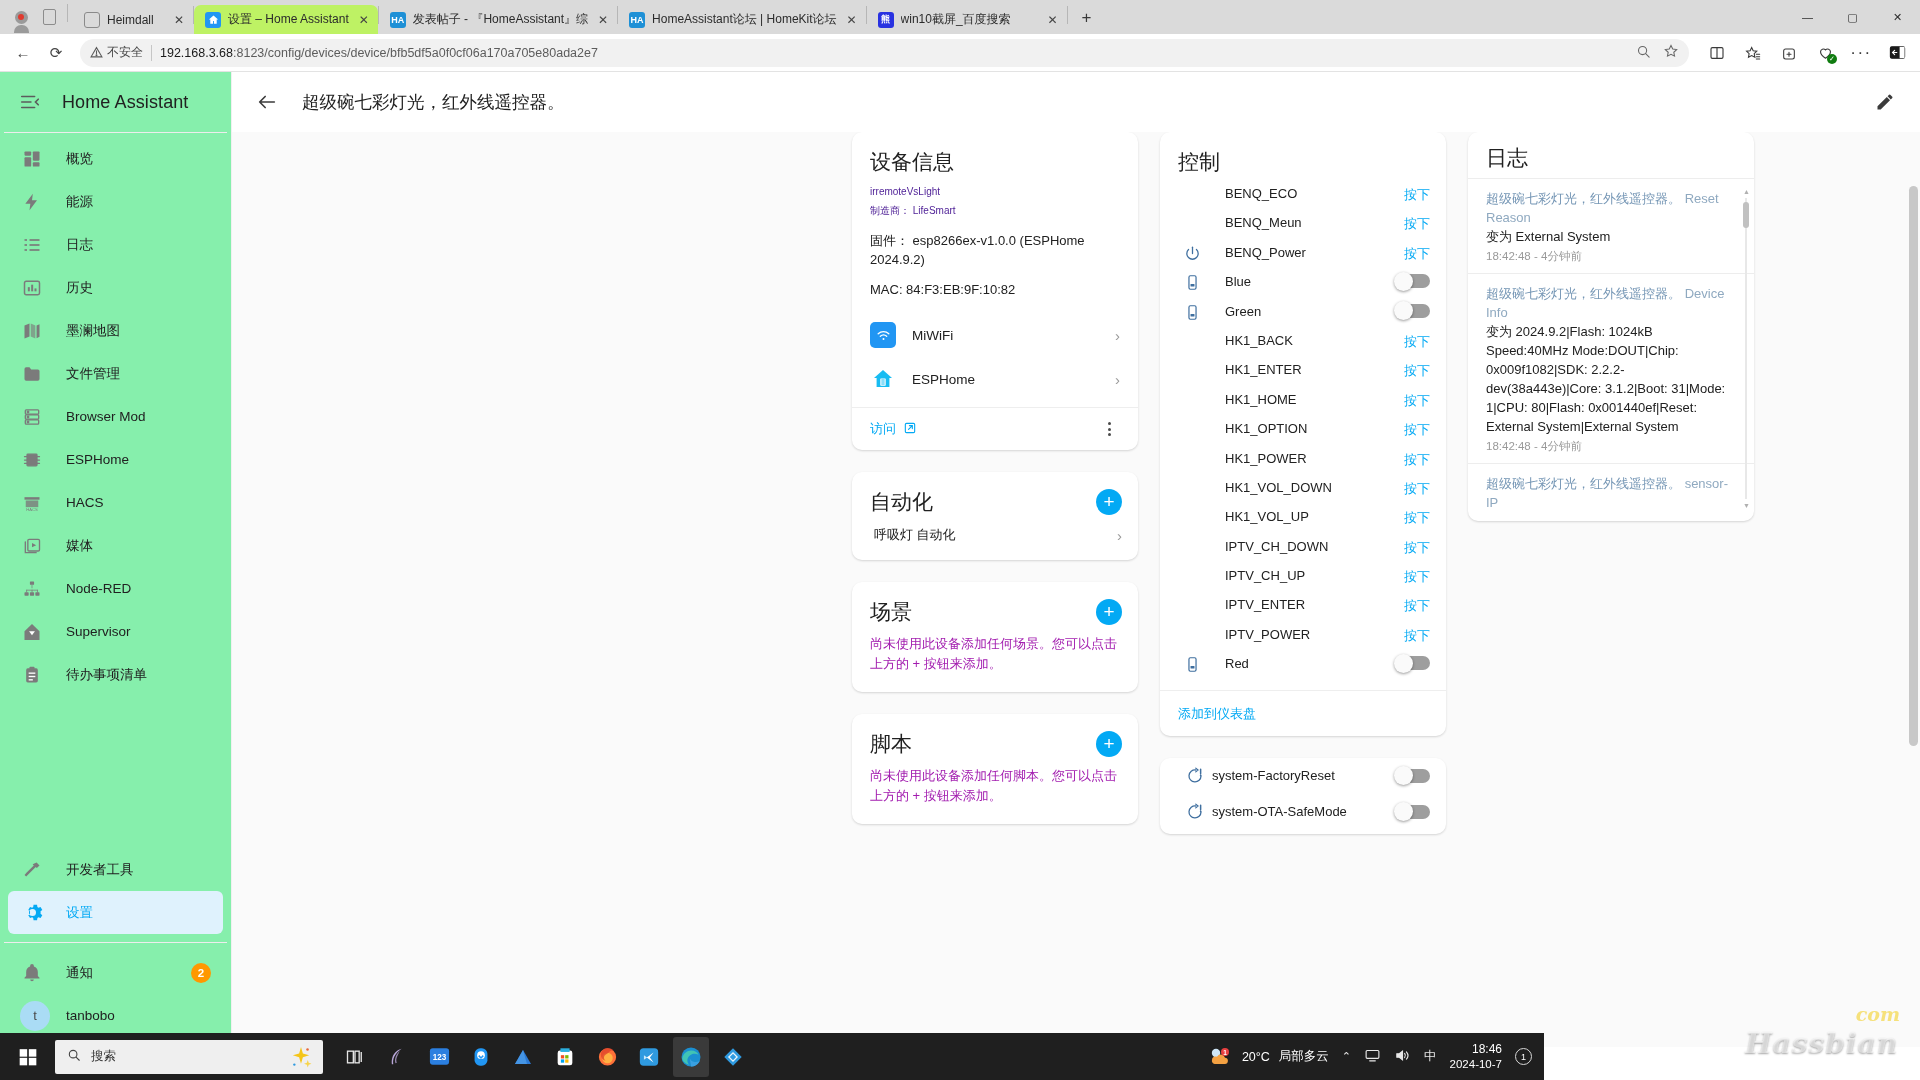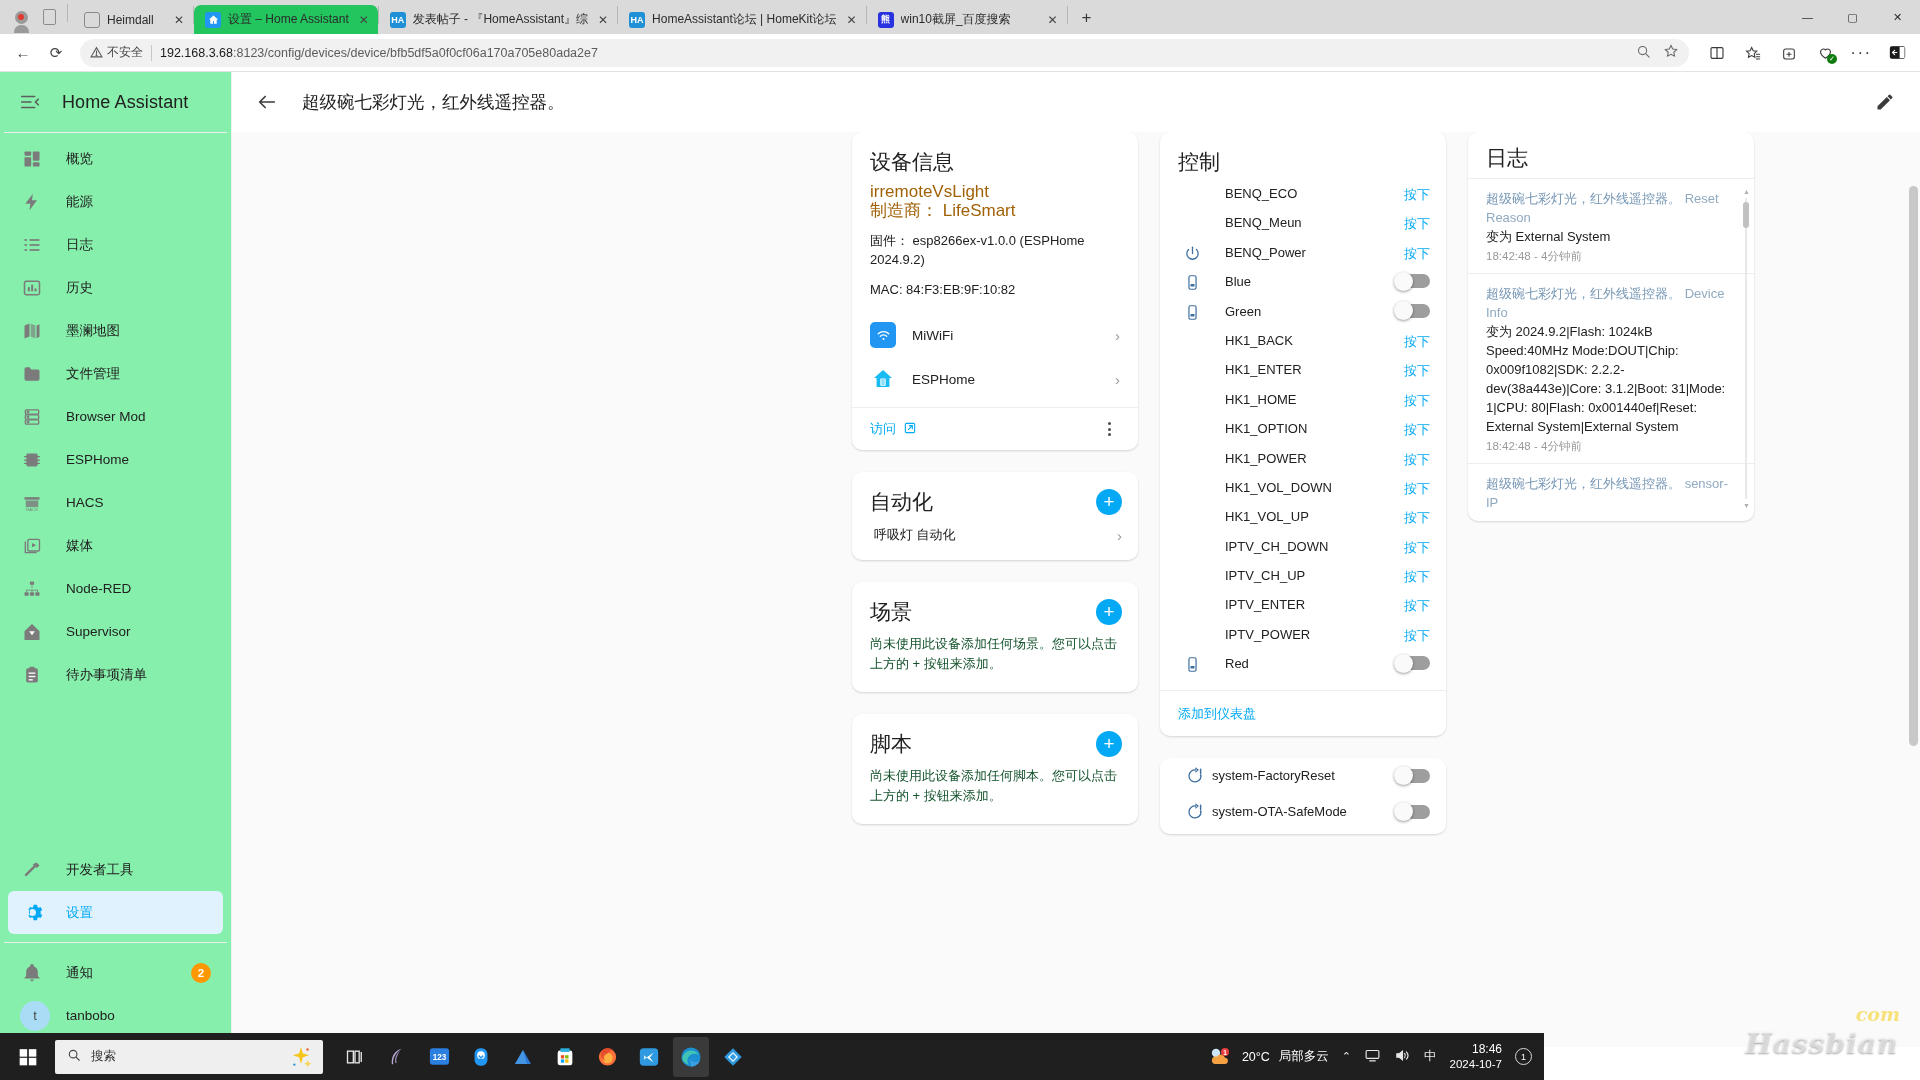--- a/index.html
+++ b/index.html
@@ -22,21 +22,21 @@
   .profile-badge{position:absolute;width:6px;height:6px;border-radius:50%;background:#e03a2f;right:4px;top:3px;}
   .copilot-ic{width:13px;height:16px;border:1.6px solid #8c8c8c;border-radius:2px;}
   .tb-divider { width:1px;height:18px;background:#b6b6b6;margin:0 3px 8px 3px; }
 
   .tab {
     height: 29px; display: flex; align-items: center; gap: 7px;
     padding: 0 6px 0 11px; font-size: 12px; color: #2b2b2b;
     border-radius: 7px 7px 0 0; max-width: 250px; min-width: 120px;
     position: relative; background: transparent;
   }
-  .tab.active { background: #22c55e; }
+  .tab.active { background: #bef264; }
   .tab .favicon { width: 16px; height: 16px; flex: none; display:flex;align-items:center;justify-content:center; font-size:9px; border-radius:3px;}
   .tab .tab-title { flex:1; white-space: nowrap; overflow: hidden; text-overflow: clip; font-size:12px;}
   .tab .tab-close { width: 16px; height: 16px; flex:none; display:flex;align-items:center;justify-content:center; color:#444; font-size:12px;}
   .tab-sep { width:1px;height:18px;background:#b6b6b6;align-self:center;margin-bottom:5px;}
   .fav-heimdall{ border:1.6px solid #8a8a8a;border-radius:50%;width:13px;height:13px;}
   .fav-ha-blue{background:#1e90d6;color:#fff;font-weight:bold;font-size:8px;border-radius:2px;}
   .fav-baidu{background:#2932e1;color:#fff;border-radius:3px;font-size:8px;font-weight:bold;}
   .fav-hacirc{width:15px;height:15px;border-radius:50%;background:#2196f3;color:#fff;display:flex;align-items:center;justify-content:center;}
   .newtab { width:26px;height:26px;display:flex;align-items:center;justify-content:center;font-size:17px;color:#3a3a3a;margin:0 0 3px 6px;}
   .winctrl { position:absolute; right:0; top:0; height:34px; display:flex; }
@@ -99,35 +99,35 @@
   .cols { display:flex; gap:22px; padding: 0 0 0 620px; align-items:flex-start; }
   .col { width:286px; display:flex; flex-direction:column; gap:22px; }
 
   .card { background:#fff; border-radius:10px; box-shadow:0 1px 2px rgba(0,0,0,.10), 0 1px 3px rgba(0,0,0,.06); }
   .card-title { font-size:21px; color:#212121; padding:16px 18px 6px; font-weight:400;}
   .card-title-row { display:flex;align-items:center;justify-content:space-between; padding:16px 16px 6px 18px;}
   .card-title-row .card-title { padding:0; }
   .add-btn { width:26px;height:26px;border-radius:50%;background:#03a9f4;color:#fff;display:flex;align-items:center;justify-content:center;font-size:19px;line-height:0;flex:none;}
 
   .dev-body { padding: 0 18px 6px; }
-  .dev-sub { color:#a16207; font-size:17px; line-height:19px; }
+  .dev-sub { color:#4c1d95; font-size:10px; line-height:19px; }
   .dev-line { color:#212121; font-size:13px; line-height:19px; margin-top:11px;}
   .dev-links { margin-top:14px; }
   .dev-link-row { display:flex; align-items:center; gap:16px; height:44px; }
   .dl-icon { width:26px;height:26px;border-radius:5px;flex:none;display:flex;align-items:center;justify-content:center;}
   .dl-name { font-size:13.5px;color:#212121;flex:1;}
   .dl-chev { color:#9a9a9a;font-size:15px;}
   .dev-foot { border-top:1px solid #eeeeee; display:flex;align-items:center;justify-content:space-between;padding:10px 18px; }
   .dev-foot a { color:#03a9f4; font-size:13px; text-decoration:none; display:flex;align-items:center;gap:7px;}
   .kebab { width:22px;height:22px;display:flex;flex-direction:column;align-items:center;justify-content:center;gap:2.5px;color:#4a4a4a;}
   .kebab i { width:3px;height:3px;border-radius:50%;background:#4a4a4a;display:block;}
 
   .auto-row { display:flex;align-items:center; padding:4px 16px 16px 22px; }
   .auto-name { font-size:13px; color:#212121; flex:1; }
-  .empty-text { font-size:13px; color:#14532d; line-height:20px; padding: 2px 18px 18px; }
+  .empty-text { font-size:13px; color:#a21caf; line-height:20px; padding: 2px 18px 18px; }
 
   
   .ent-list { padding: 4px 0 4px; }
   .ent-row { display:flex; align-items:flex-start; height:29.4px; padding: 0 16px 0 18px; gap:15px; }
   .ent-ic { width:28px; flex:none; display:flex;align-items:center;justify-content:center;color:#3f6f9f;}
   .ent-name { font-size:13px; color:#212121; flex:1; padding-left:4px; white-space:nowrap; }
   .ent-action { color:#03a9f4; font-size:13px; }
   .toggle { width:33px;height:14px;border-radius:7px;background:#9e9e9e;position:relative;flex:none;}
   .toggle .knob{position:absolute;width:19px;height:19px;border-radius:50%;background:#fafafa;top:-2.5px;left:-3px;box-shadow:0 1px 3px rgba(0,0,0,.4);}
   .toggle.on { background:#81d4fa; }

